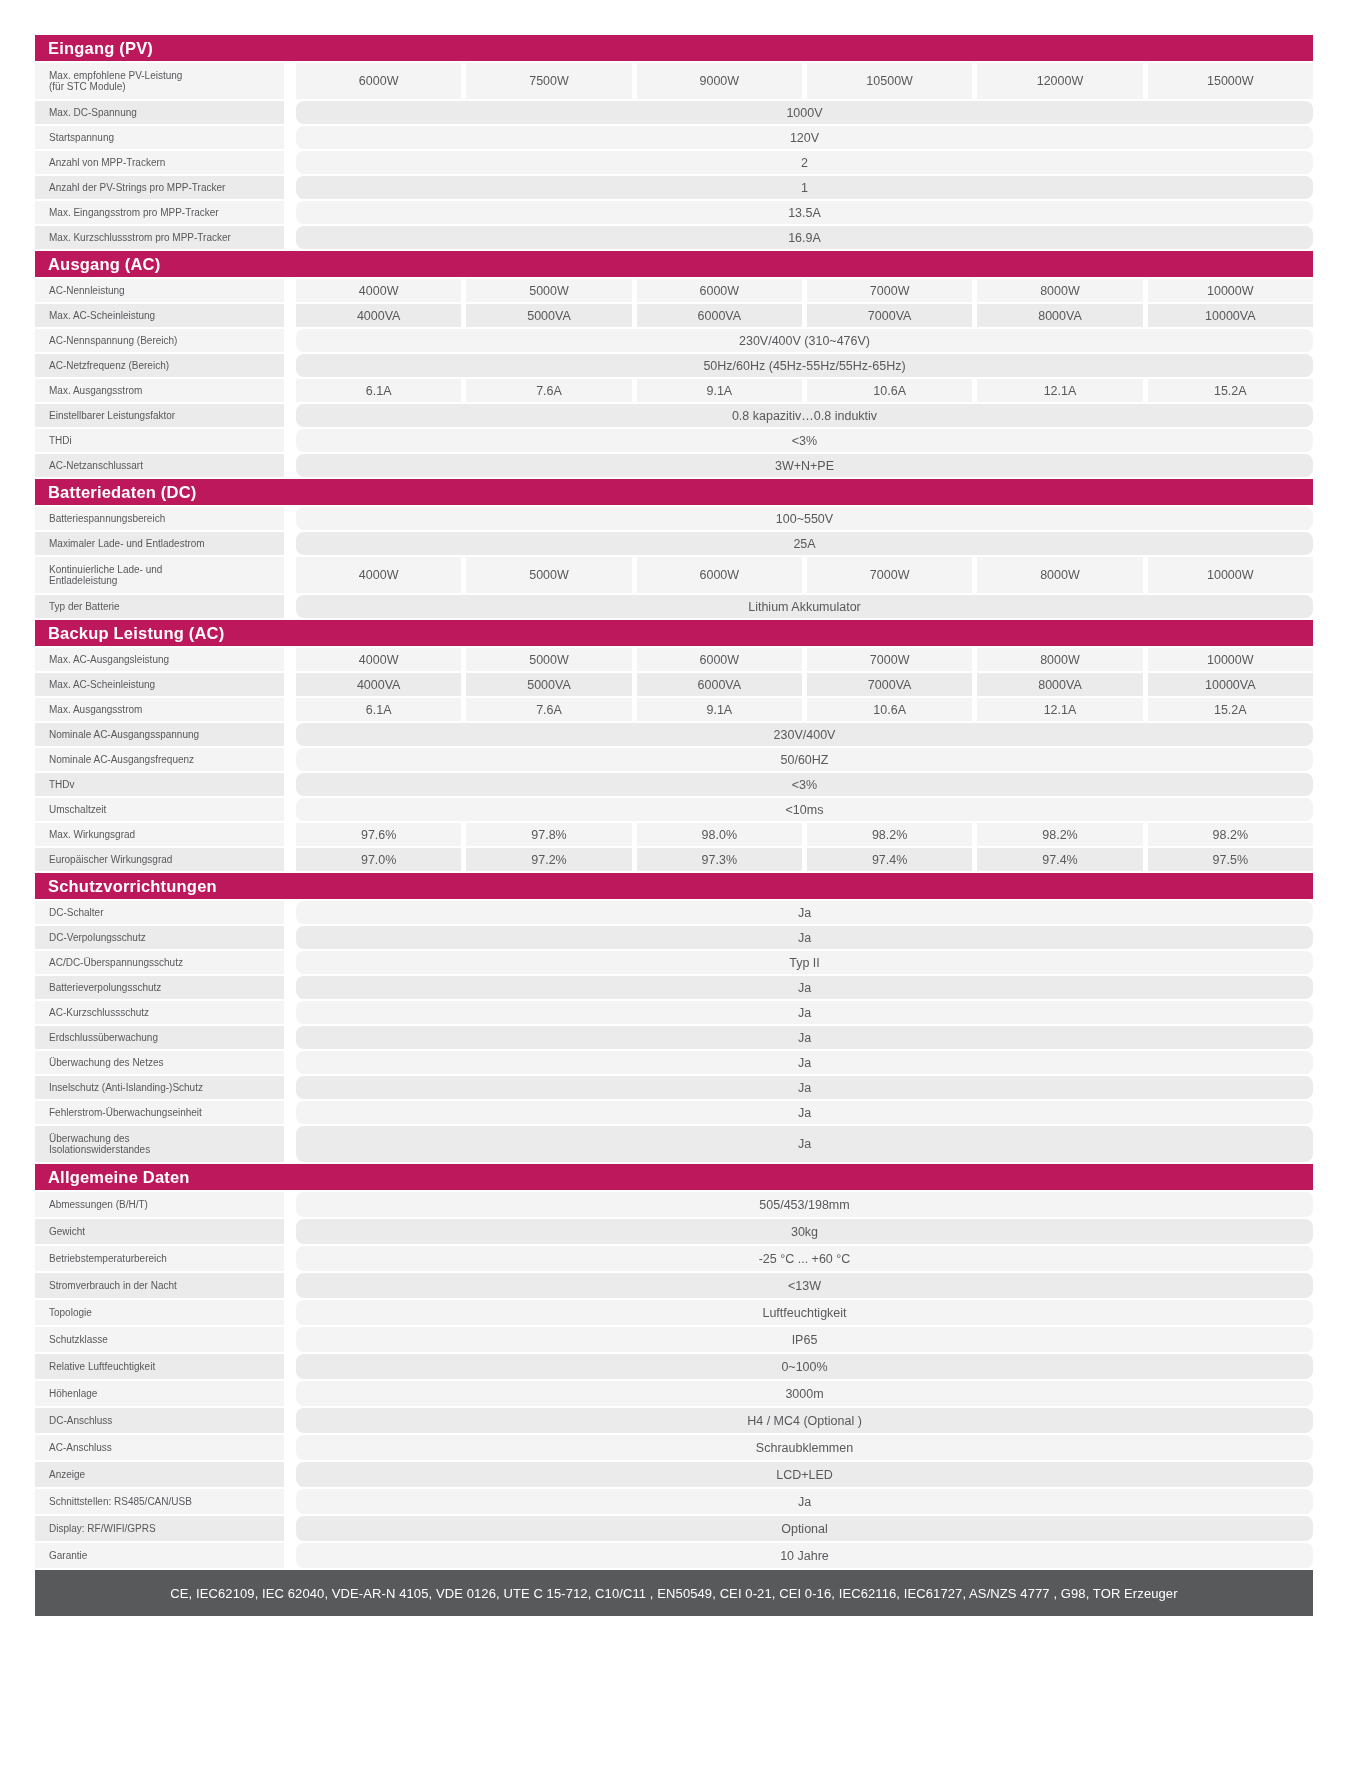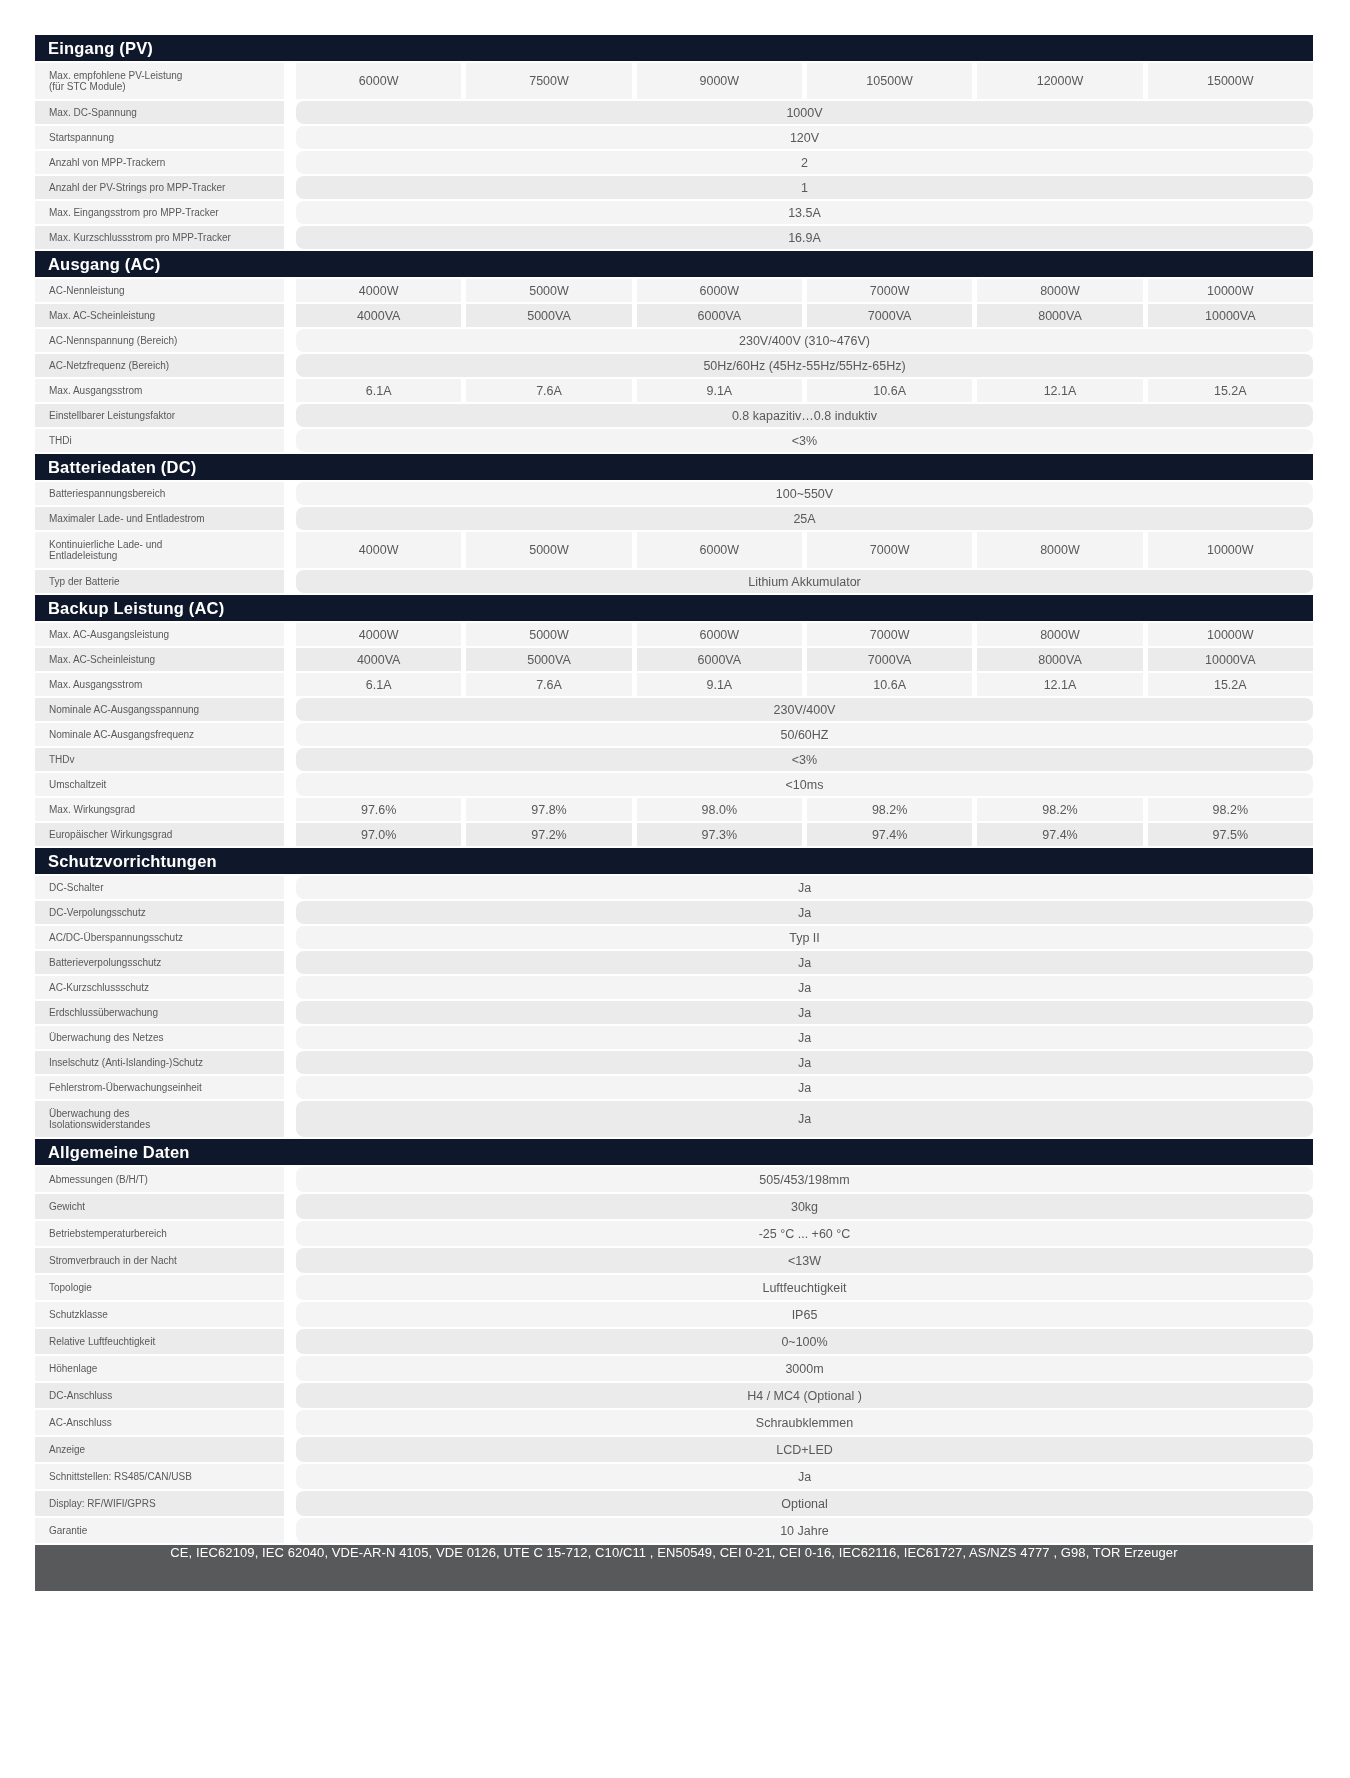--- a/index.html
+++ b/index.html
@@ -7,36 +7,36 @@
   .page{width:1278px;margin:35px 0 0 35px;}
 
   
   .thead{display:flex;height:52px;margin-bottom:2px;}
   .title-cell{width:249px;padding-left:14px;background:#58595b;color:#fff;display:flex;align-items:center;font-size:26px;letter-spacing:0.2px;}
   .hgap{width:12px;}
   .hcols{flex:1;display:flex;gap:5px;}
   .hcell{flex:1;background:#58595b;color:#fff;font-weight:bold;font-size:15px;letter-spacing:-0.6px;display:flex;align-items:center;justify-content:center;white-space:nowrap;}
 
   
-  .section-bar{height:26px;background:#0f172a;color:#fff;font-weight:bold;font-size:16.5px;display:flex;align-items:center;padding-left:13px;margin-bottom:2px;letter-spacing:0.2px;}
+  .section-bar{height:26px;background:#be185d;color:#fff;font-weight:bold;font-size:16.5px;display:flex;align-items:center;padding-left:13px;margin-bottom:2px;letter-spacing:0.2px;}
 
   
   .row{display:flex;min-height:23px;margin-bottom:2px;}
   .row.tall{min-height:36px;}
   .roomy .row{min-height:25px;}
   .label{width:235px;padding-left:14px;display:flex;flex-direction:column;justify-content:center;font-size:10px;line-height:1.12;white-space:pre-line;}
   .rgap{width:12px;}
   .vals{flex:1;display:flex;gap:5px;}
   .cell{flex:1;display:flex;align-items:center;justify-content:center;font-size:12.5px;text-align:center;}
   .merged{flex:1;display:flex;align-items:center;justify-content:center;font-size:12.5px;text-align:right;border-radius:8px;}
   .r-light{background:#f4f4f5;}
   .r-dark{background:#ebebec;}
 
   
-  .footer{height:46px;background:#58595b;color:#fff;display:flex;justify-content:center;font-size:13px;letter-spacing:0.1px;}
+  .footer{height:46px;background:#58595b;color:#fff;display:flex;align-items:center;justify-content:center;font-size:13px;letter-spacing:0.1px;}
 </style>
 </head>
 <body>
 
 <div class="page">
 
 
   <div id="sections">
       <div class="section-bar">Eingang (PV)</div>
       <div class="section-rows">
@@ -135,20 +135,25 @@
         <div class="row">
           <div class="label r-dark">Einstellbarer Leistungsfaktor</div>
           <div class="rgap"></div>
           <div class="merged r-dark">0.8 kapazitiv…0.8 induktiv</div>
         </div>
         <div class="row">
           <div class="label r-light">THDi</div>
           <div class="rgap"></div>
           <div class="merged r-light">&lt;3%</div>
         </div>
+        <div class="row">
+          <div class="label r-dark">AC-Netzanschlussart</div>
+          <div class="rgap"></div>
+          <div class="merged r-dark">3W+N+PE</div>
+        </div>
       </div>
       <div class="section-bar">Batteriedaten (DC)</div>
       <div class="section-rows">
         <div class="row">
           <div class="label r-light">Batteriespannungsbereich</div>
           <div class="rgap"></div>
           <div class="merged r-light">100~550V</div>
         </div>
         <div class="row">
           <div class="label r-dark">Maximaler Lade- und Entladestrom</div>

